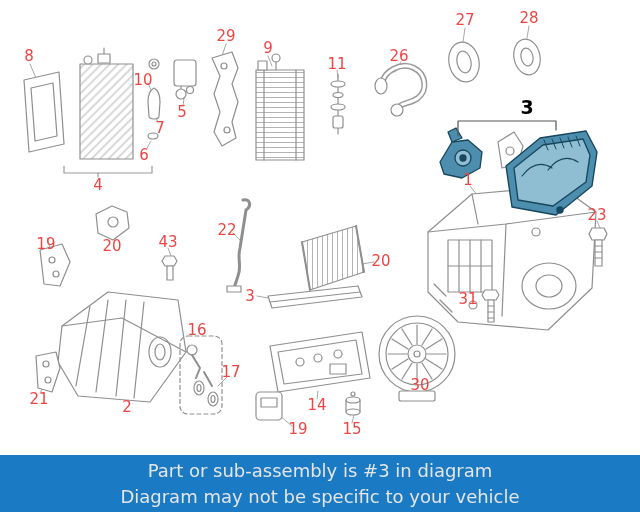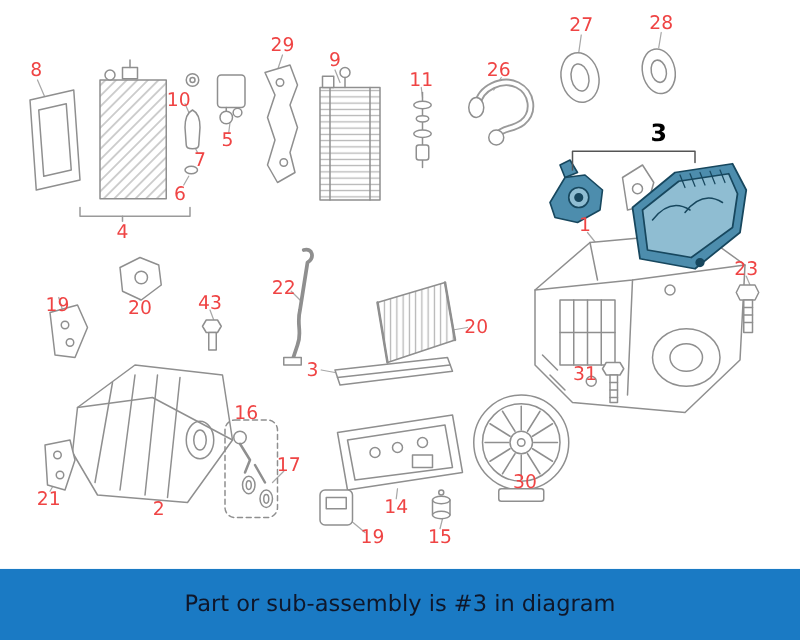--- a/index.html
+++ b/index.html
@@ -10,21 +10,21 @@
     overflow:hidden;
   }
   .stage { position:relative; width:640px; height:455px; background:#ffffff; }
   .stage svg { position:absolute; left:0; top:0; }
   .callout {
     position:absolute; transform:translate(-50%,-50%);
     font-size:15px; color:#ef4444; white-space:nowrap; user-select:none;
   }
   .callout.major { font-size:19px; font-weight:bold; color:#000000; }
   .banner {
-    width:640px; height:57px; background:#1a7ac4; color:#0f172a;
+    width:640px; height:57px; background:#1a7ac4; color:#e5e5e5;
     display:flex; flex-direction:column; justify-content:center; align-items:center;
   }
   .banner p { margin:0; font-size:18px; line-height:26px; text-align:center; }
 </style>
 </head>
 <body>
 
 <div class="stage">
 
 <svg width="640" height="455" viewBox="0 0 640 455">
@@ -338,13 +338,14 @@
 <span class="callout" style="left:39px;top:399px">21</span>
 <span class="callout" style="left:298px;top:429px">19</span>
 <span class="callout" style="left:317px;top:405px">14</span>
 <span class="callout" style="left:352px;top:429px">15</span>
 <span class="callout" style="left:420px;top:385px">30</span>
 
 </div>
 
 <div class="banner">
   <p>Part or sub-assembly is #3 in diagram</p>
+  <p>Diagram may not be specific to your vehicle</p>
 </div>
 
 </body></html>

